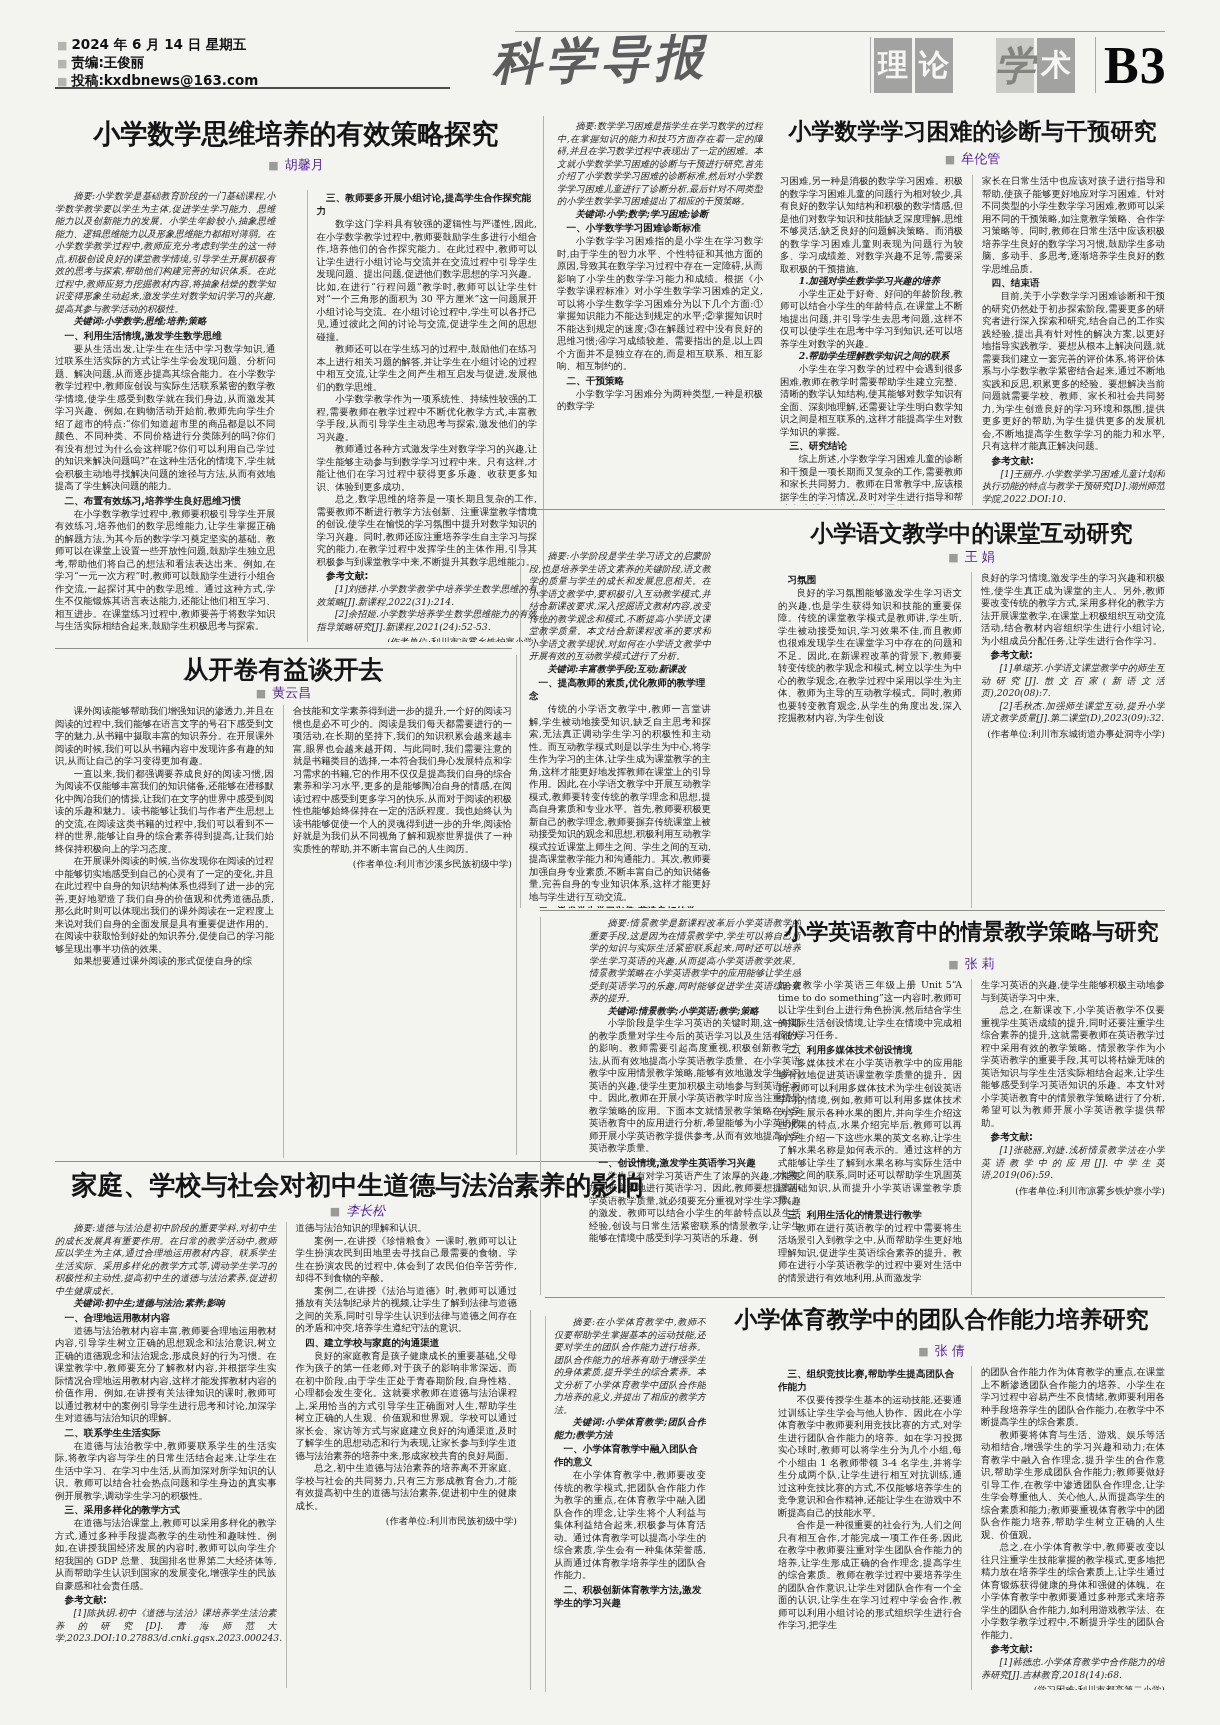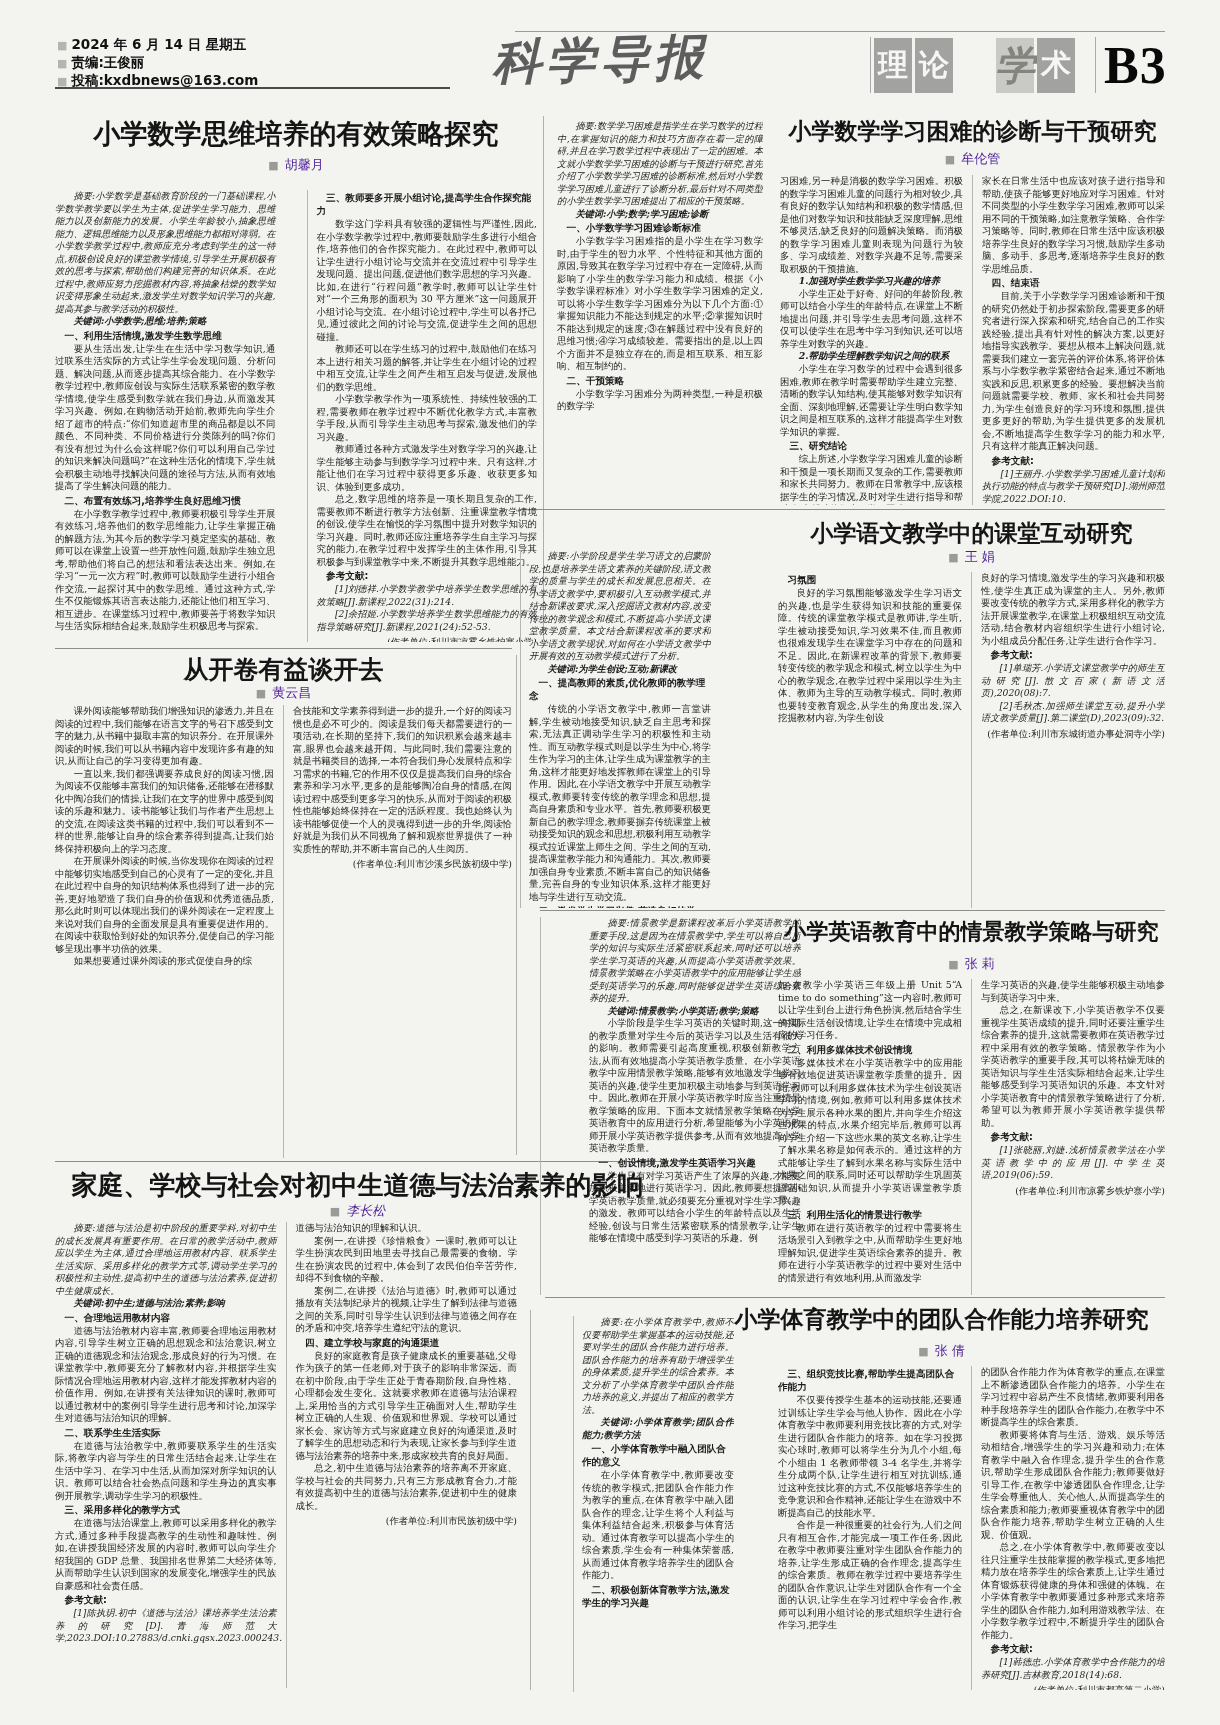--- a/index.html
+++ b/index.html
@@ -72,21 +72,21 @@
   #a5{left:540px;top:913px;width:625px;height:384px;}
   #a5 .strip{left:0;top:4px;width:212px;height:378px;padding-left:48px;}
   #a5 .art-title{font-size:22px;left:238px;width:387px;top:4px;}
   #a5 .art-author{left:238px;width:387px;top:42px;}
   #a5 .cw{left:238px;width:387px;top:66px;height:316px;}
   #a6{left:55px;top:1164px;width:605px;height:530px;}
   #a6 .art-title{font-size:26px;top:4px;left:0;right:0;}
   #a6 .art-author{top:38px;left:0;right:0;font-style:italic;}
   #a6 .cw{top:58px;left:0;width:462px;height:466px;}
   #a7{left:545px;top:1300px;width:620px;height:394px;}
-  #a7 .strip{left:0;top:16px;width:152px;height:376px;margin-left:28px;}
+  #a7 .strip{left:0;top:16px;width:152px;height:376px;}
   #a7 .art-title{font-size:23px;left:173px;width:447px;top:4px;}
   #a7 .art-author{left:173px;width:447px;top:42px;}
   #a7 .cw{left:233px;width:387px;top:66px;height:324px;}
 </style>
 </head>
 <body>
 
 <div class="abs" id="mast-info">
   <div class="mline">2024 年 6 月 14 日  星期五</div>
   <div class="mline">责编:王俊丽</div>
@@ -170,21 +170,21 @@
         <div class="b-p">目前,关于小学数学学习困难诊断和干预的研究仍然处于初步探索阶段,需要更多的研究者进行深入探索和研究,结合自己的工作实践经验,提出具有针对性的解决方案,以更好地指导实践教学。要想从根本上解决问题,就需要我们建立一套完善的评价体系,将评价体系与小学数学教学紧密结合起来,通过不断地实践和反思,积累更多的经验。要想解决当前问题就需要学校、教师、家长和社会共同努力,为学生创造良好的学习环境和氛围,提供更多更好的帮助,为学生提供更多的发展机会,不断地提高学生数学学习的能力和水平,只有这样才能真正解决问题。</div>
         <div class="b-refh">参考文献:</div>
         <div class="b-ref">[1]王丽丹.小学数学学习困难儿童计划和执行功能的特点与教学干预研究[D].湖州师范学院,2022.DOI:10.</div>
       </div>
     </div>
 </div>
 
 <div class="art" id="a3">
   <div class="abs strip rule-l">
       <div class="b-abs">摘要:小学阶段是学生学习语文的启蒙阶段,也是培养学生语文素养的关键阶段,语文教学的质量与学生的成长和发展息息相关。在小学语文教学中,要积极引入互动教学模式,并结合新课改要求,深入挖掘语文教材内容,改变传统的教学观念和模式,不断提高小学语文课堂教学质量。本文结合新课程改革的要求和小学语文教学现状,对如何在小学语文教学中开展有效的互动教学模式进行了分析。</div>
-      <div class="b-kw">关键词:为学生创设;互动;新课改</div>
+      <div class="b-kw">关键词:丰富教学手段;互动;新课改</div>
       <div class="b-h">一、提高教师的素质,优化教师的教学理念</div>
       <div class="b-p">传统的小学语文教学中,教师一言堂讲解,学生被动地接受知识,缺乏自主思考和探索,无法真正调动学生学习的积极性和主动性。而互动教学模式则是以学生为中心,将学生作为学习的主体,让学生成为课堂教学的主角,这样才能更好地发挥教师在课堂上的引导作用。因此,在小学语文教学中开展互动教学模式,教师要转变传统的教学理念和思想,提高自身素质和专业水平。首先,教师要积极更新自己的教学理念,教师要摒弃传统课堂上被动接受知识的观念和思想,积极利用互动教学模式拉近课堂上师生之间、学生之间的互动,提高课堂教学能力和沟通能力。其次,教师要加强自身专业素质,不断丰富自己的知识储备量,完善自身的专业知识体系,这样才能更好地与学生进行互动交流。</div>
       <div class="b-h">二、激发学生学习兴趣,营造良好的学</div>
     </div>
   <div class="abs art-title">小学语文教学中的课堂互动研究</div>
   <div class="abs art-author">王 娟</div>
   <div class="abs cw">
       <div class="c">
         <div class="b-h">习氛围</div>
         <div class="b-p">良好的学习氛围能够激发学生学习语文的兴趣,也是学生获得知识和技能的重要保障。传统的课堂教学模式是教师讲,学生听,学生被动接受知识,学习效果不佳,而且教师也很难发现学生在课堂学习中存在的问题和不足。因此,在新课程改革的背景下,教师要转变传统的教学观念和模式,树立以学生为中心的教学观念,在教学过程中采用以学生为主体、教师为主导的互动教学模式。同时,教师也要转变教育观念,从学生的角度出发,深入挖掘教材内容,为学生创设</div>
@@ -287,16 +287,16 @@
         <div class="b-h">三、组织竞技比赛,帮助学生提高团队合作能力</div>
         <div class="b-p">不仅要传授学生基本的运动技能,还要通过训练让学生学会与他人协作。因此在小学体育教学中教师要利用竞技比赛的方式,对学生进行团队合作能力的培养。如在学习投掷实心球时,教师可以将学生分为几个小组,每个小组由 1 名教师带领 3-4 名学生,并将学生分成两个队,让学生进行相互对抗训练,通过这种竞技比赛的方式,不仅能够培养学生的竞争意识和合作精神,还能让学生在游戏中不断提高自己的技能水平。</div>
         <div class="b-p">合作是一种很重要的社会行为,人们之间只有相互合作,才能完成一项工作任务,因此在教学中教师要注重对学生团队合作能力的培养,让学生形成正确的合作理念,提高学生的综合素质。教师在教学过程中要培养学生的团队合作意识,让学生对团队合作有一个全面的认识,让学生在学习过程中学会合作,教师可以利用小组讨论的形式组织学生进行合作学习,把学生</div>
       </div>
       <div class="c">
         <div class="b-pc">的团队合作能力作为体育教学的重点,在课堂上不断渗透团队合作能力的培养。小学生在学习过程中容易产生不良情绪,教师要利用各种手段培养学生的团队合作能力,在教学中不断提高学生的综合素质。</div>
         <div class="b-p">教师要将体育与生活、游戏、娱乐等活动相结合,增强学生的学习兴趣和动力;在体育教学中融入合作理念,提升学生的合作意识,帮助学生形成团队合作能力;教师要做好引导工作,在教学中渗透团队合作理念,让学生学会尊重他人、关心他人,从而提高学生的综合素质和能力;教师要重视体育教学中的团队合作能力培养,帮助学生树立正确的人生观、价值观。</div>
         <div class="b-p">总之,在小学体育教学中,教师要改变以往只注重学生技能掌握的教学模式,更多地把精力放在培养学生的综合素质上,让学生通过体育锻炼获得健康的身体和强健的体魄。在小学体育教学中教师要通过多种形式来培养学生的团队合作能力,如利用游戏教学法、在小学数学教学过程中,不断提升学生的团队合作能力。</div>
         <div class="b-refh">参考文献:</div>
         <div class="b-ref">[1]韩德忠.小学体育教学中合作能力的培养研究[J].吉林教育,2018(14):68.</div>
-        <div class="b-af">(作者单位:利川市都亭第二小学)</div>
+        <div class="b-af">(学习困难:利川市都亭第二小学)</div>
       </div>
     </div>
 </div>
 
 </body></html>

